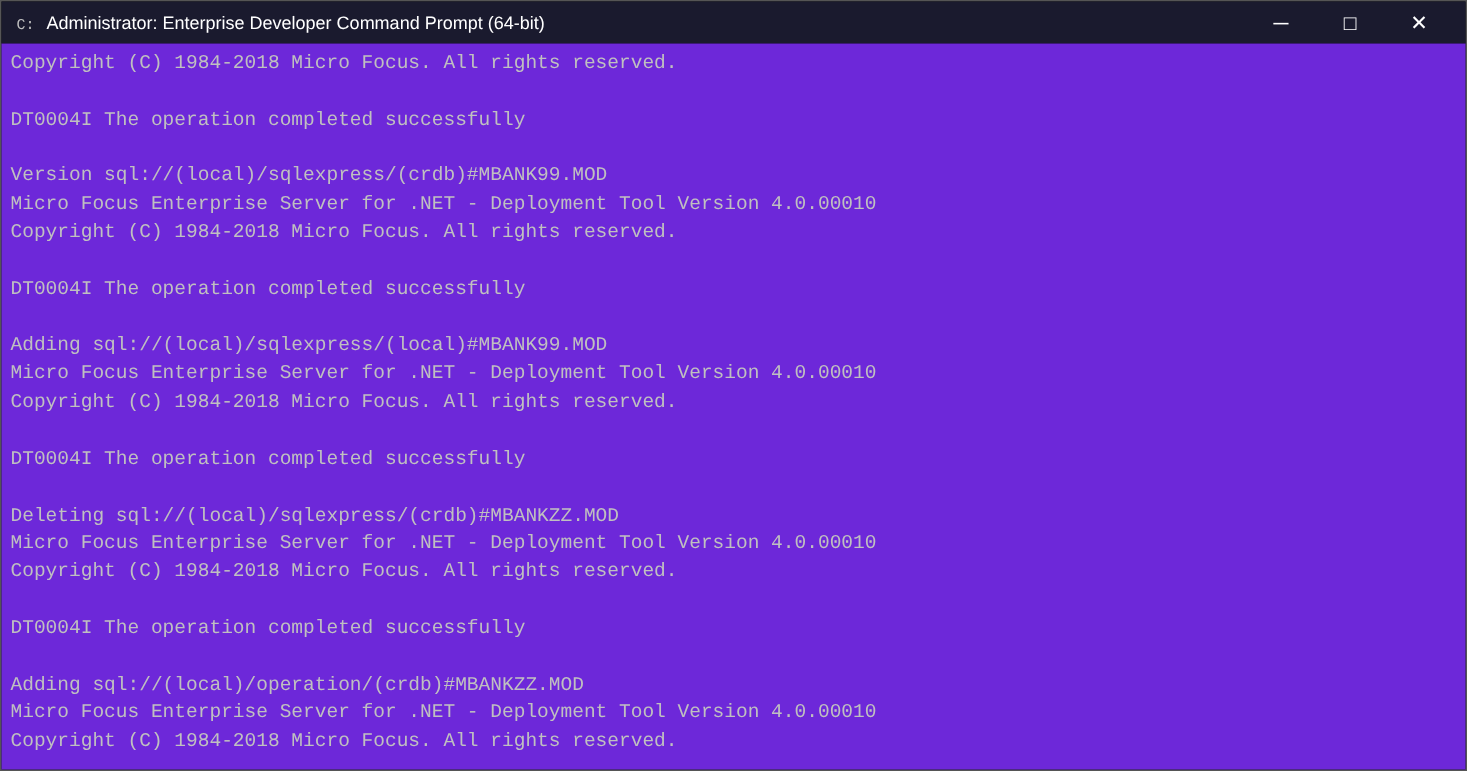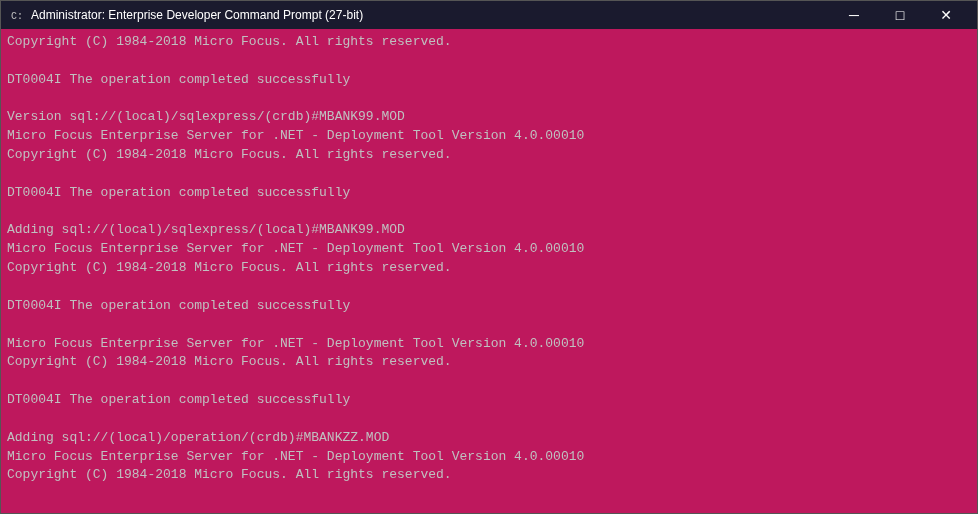--- a/index.html
+++ b/index.html
@@ -73,21 +73,21 @@
       color: #fff;
       font-size: 14px;
       cursor: pointer;
       display: flex;
       align-items: center;
       justify-content: center;
       font-family: 'Segoe UI', Arial, sans-serif;
     }
 
     .console-body {
-      background: #be185d;
+      background: #6d28d9;
       flex: 1;
       padding: 4px 6px;
       overflow: hidden;
       color: #c0c0c0;
       font-size: 13px;
       line-height: 1.45;
       font-family: 'Courier New', Courier, monospace;
     }
 
     .console-line {
@@ -104,21 +104,21 @@
 
 <div class="window">
   <div class="title-bar">
     <div class="title-bar-left">
       <div class="title-bar-icon">
         <svg viewBox="0 0 14 14" fill="none" xmlns="http://www.w3.org/2000/svg">
           <rect width="14" height="14" fill="#1a1a2e"></rect>
           <text x="1" y="11" font-size="10" fill="#c0c0c0" font-family="Courier New">C:</text>
         </svg>
       </div>
-      <span class="title-bar-text">Administrator: Enterprise Developer Command Prompt (27-bit)</span>
+      <span class="title-bar-text">Administrator: Enterprise Developer Command Prompt (64-bit)</span>
     </div>
     <div class="title-bar-controls">
       <button class="title-bar-btn">─</button>
       <button class="title-bar-btn">□</button>
       <button class="title-bar-btn close">✕</button>
     </div>
   </div>
 
   <div class="console-body" id="console-output">
   <div class="console-line">Copyright (C) 1984-2018 Micro Focus. All rights reserved.</div>
@@ -130,20 +130,21 @@
       <div class="console-line">Copyright (C) 1984-2018 Micro Focus. All rights reserved.</div>
       <div class="console-line empty"> </div>
       <div class="console-line">DT0004I The operation completed successfully</div>
       <div class="console-line empty"> </div>
       <div class="console-line">Adding sql://(local)/sqlexpress/(local)#MBANK99.MOD</div>
       <div class="console-line">Micro Focus Enterprise Server for .NET - Deployment Tool Version 4.0.00010</div>
       <div class="console-line">Copyright (C) 1984-2018 Micro Focus. All rights reserved.</div>
       <div class="console-line empty"> </div>
       <div class="console-line">DT0004I The operation completed successfully</div>
       <div class="console-line empty"> </div>
+      <div class="console-line">Deleting sql://(local)/sqlexpress/(crdb)#MBANKZZ.MOD</div>
       <div class="console-line">Micro Focus Enterprise Server for .NET - Deployment Tool Version 4.0.00010</div>
       <div class="console-line">Copyright (C) 1984-2018 Micro Focus. All rights reserved.</div>
       <div class="console-line empty"> </div>
       <div class="console-line">DT0004I The operation completed successfully</div>
       <div class="console-line empty"> </div>
       <div class="console-line">Adding sql://(local)/operation/(crdb)#MBANKZZ.MOD</div>
       <div class="console-line">Micro Focus Enterprise Server for .NET - Deployment Tool Version 4.0.00010</div>
       <div class="console-line">Copyright (C) 1984-2018 Micro Focus. All rights reserved.</div>
       <div class="console-line empty"> </div>
     </div>

